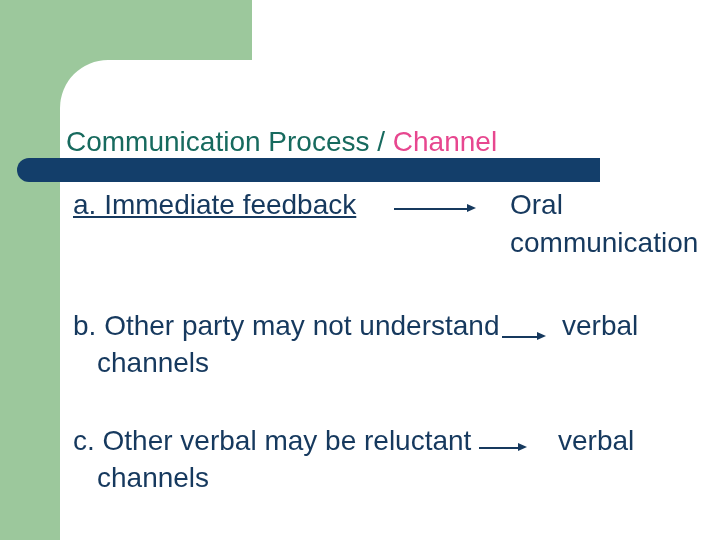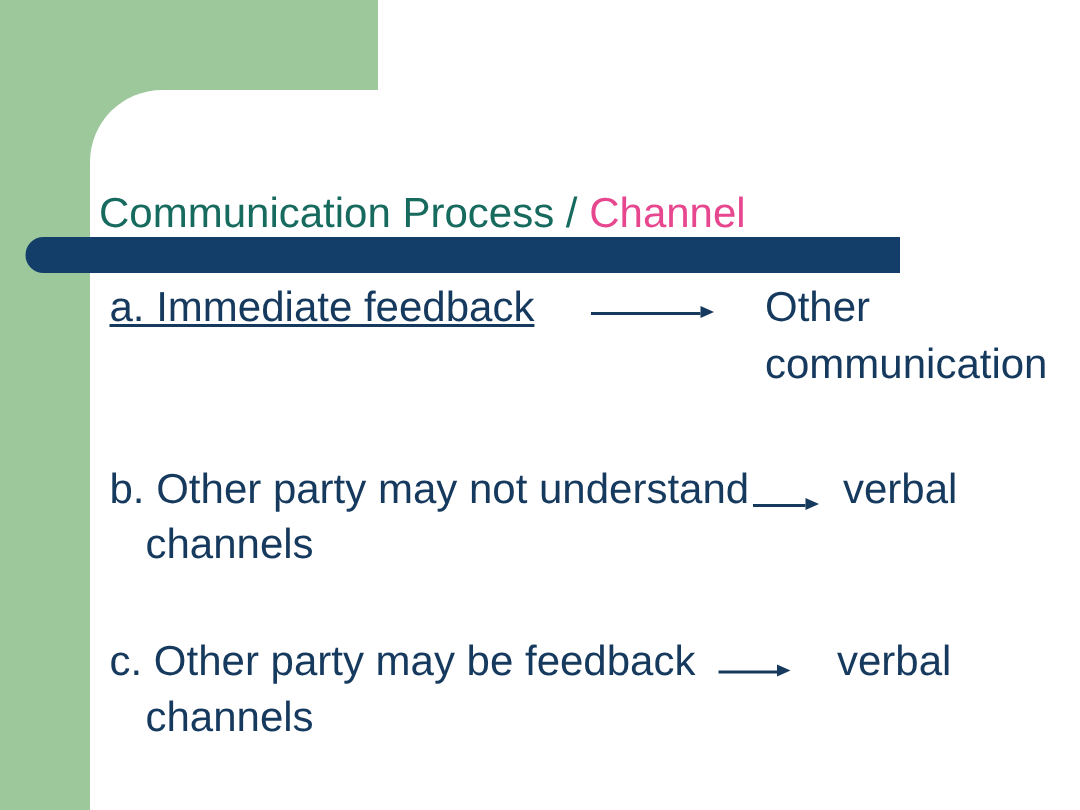--- a/index.html
+++ b/index.html
@@ -76,29 +76,29 @@
     <span class="main">Communication Process /</span>
     <span class="accent">Channel</span>
   </div>
 
   <div class="title-bar"></div>
 
   <div class="body-text" style="left:73px;top:186px;text-decoration:underline;">
     <div>a. Immediate feedback</div>
   </div>
   <div class="arrow" style="left:394px;top:208px;width:73px;"></div>
-  <div class="body-text result-a">Other communication</div>
+  <div class="body-text result-a">Oral communication</div>
 
   <div class="body-text" style="left:73px;top:307px;">
     <div>b. Other party may not understand</div>
     <div class="indent">channels</div>
   </div>
   <div class="arrow" style="left:502px;top:336px;width:35px;"></div>
   <div class="body-text" style="left:562px;top:307px;">verbal</div>
 
   <div class="body-text" style="left:73px;top:422px;">
-    <div>c. Other party may be feedback</div>
+    <div>c. Other verbal may be reluctant</div>
     <div class="indent">channels</div>
   </div>
   <div class="arrow" style="left:479px;top:447px;width:39px;"></div>
   <div class="body-text" style="left:558px;top:422px;">verbal</div>
 
 </div>
 
 </body></html>

